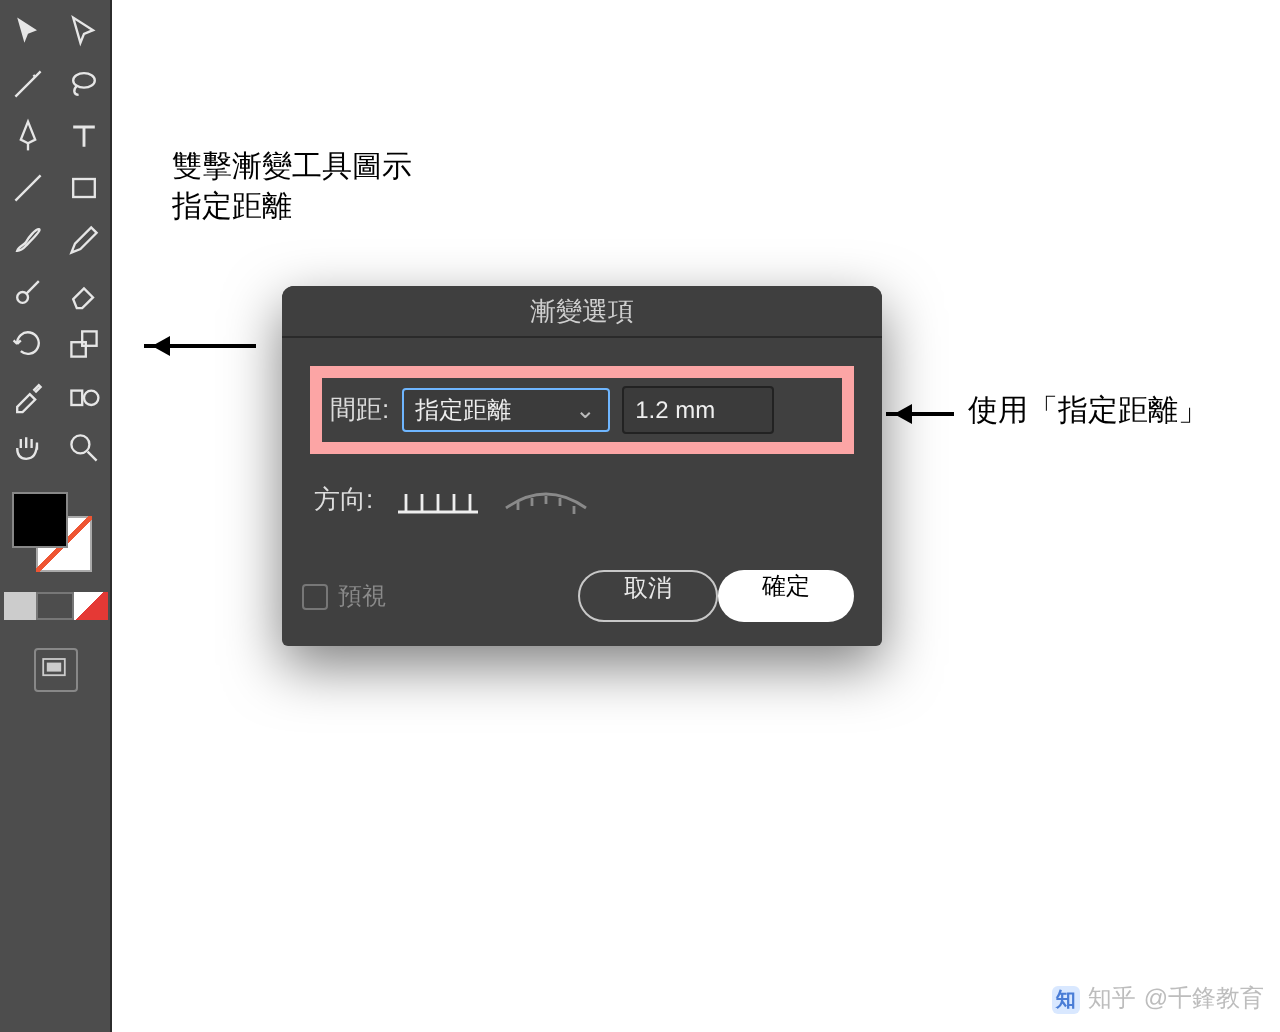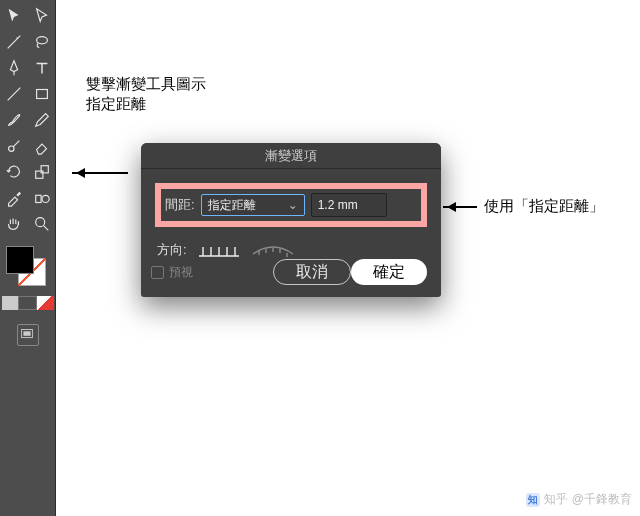--- a/index.html
+++ b/index.html
@@ -28,28 +28,28 @@
 
 
 .dialog{position:absolute;left:141px;top:143px;width:300px;background:#404040;border-radius:6px 6px 3px 3px;box-shadow:0 10px 28px rgba(0,0,0,.5);color:#ddd;font-size:13px}
 .dlg-title{height:26px;background:#3f3f3f;border-radius:6px 6px 0 0;display:flex;align-items:center;justify-content:center;color:#cfcfcf;font-size:13px;border-bottom:1px solid #2a2a2a}
 .dlg-body{padding:14px 14px 12px 14px}
 .hl-box{border:6px solid #fca5a5;padding:4px 4px;display:flex;align-items:center;gap:6px;margin-bottom:14px}
 .lbl{color:#dcdcdc;font-size:13px}
 .select{width:104px;height:22px;background:#3b3b3b;border:1px solid #6fb6ff;border-radius:2px;display:flex;align-items:center;justify-content:space-between;padding:0 6px;color:#eee;font-size:12px}
 .select .chev{width:10px;text-align:center;color:#bbb}
 .num-input{width:76px;height:24px;background:#3b3b3b;border:1px solid #222;border-radius:2px;color:#eee;font-size:12px;display:flex;align-items:center;padding:0 6px}
-.dir-row{display:flex;align-items:center;gap:10px;padding-left:2px}
+.dir-row{display:flex;align-items:center;gap:10px;margin-bottom:26px;padding-left:2px}
 .dir-btn{width:44px;height:18px;display:flex;align-items:center;justify-content:center}
 .dir-btn svg{stroke:#eee;fill:none;stroke-width:1.4}
 .dir-btn.dim svg{stroke:#8a8a8a}
 .btn-row{display:flex;align-items:center;justify-content:flex-end}
 .chk{display:flex;align-items:center;gap:5px;color:#8a8a8a;font-size:12px;margin-right:auto;margin-left:-4px}
 .chk-box{width:13px;height:13px;border:1px solid #777;border-radius:2px}
-.btn{height:26px;border-radius:13px;padding:0 22px;font-size:16px;display:flex;align-items:center;justify-content:center}
+.btn{height:26px;border-radius:13px;padding:0 22px;font-size:12px;display:flex;justify-content:center}
 .btn-cancel{background:transparent;border:1.5px solid #c8c8c8;color:#e8e8e8}
 .btn-ok{background:#fff;border:none;color:#000}
 
 
 .wm{position:absolute;right:8px;bottom:8px;font-size:12px;color:#bdbdbd;display:flex;align-items:center;gap:4px}
 .wm-ico{width:14px;height:14px;border-radius:3px;background:#d9e8ff;color:#4a7dd6;font-size:10px;display:flex;align-items:center;justify-content:center;font-weight:bold}
 </style>
 </head>
 <body>
 

